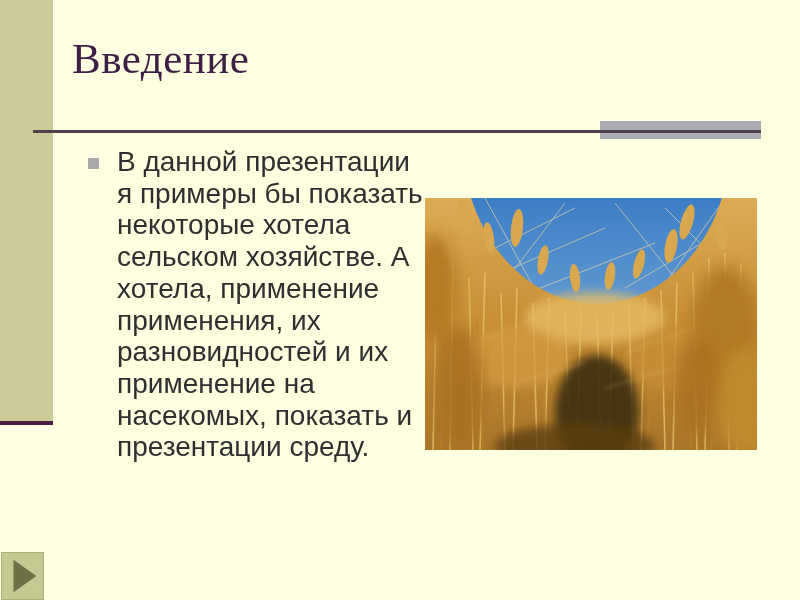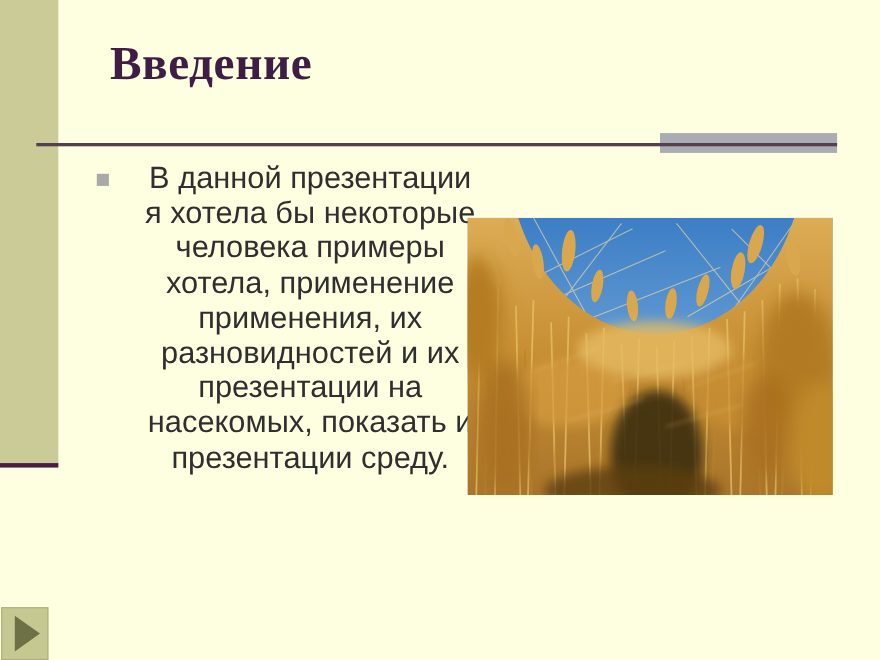--- a/index.html
+++ b/index.html
@@ -17,24 +17,24 @@
   .sidebar {
     position: absolute;
     left: 0; top: 0;
     width: 53px;
     height: 421px;
     background: #CACB97;
     border-bottom: 4px solid #4A1D45;
   }
   .slide-title {
     position: absolute;
-    left: 100px;
+    left: 72px;
     top: 34px;
     font-family: "Liberation Serif", serif;
-    font-weight: bold;
+    font-weight: normal;
     font-size: 43px;
     color: #3F1E46;
     letter-spacing: 0.5px;
     white-space: nowrap;
   }
   .divider-bar {
     position: absolute;
     left: 600px;
     top: 121px;
     width: 161px;
@@ -64,21 +64,20 @@
   }
   .bullet-text {
     position: absolute;
     left: 29px;
     top: 0;
     width: 330px;
     font-size: 28px;
     line-height: 31.7px;
     color: #2F2F2F;
     white-space: nowrap;
-    text-align: center;
   }
   .photo {
     position: absolute;
     left: 425px;
     top: 198px;
     width: 332px;
     height: 252px;
   }
   .nav-button {
     position: absolute;
@@ -104,26 +103,27 @@
 
 <div class="slide-title">Введение</div>
 
 <div class="divider-bar"></div>
 <div class="divider-line"></div>
 
 <div class="bullet-item">
   <div class="bullet-marker"></div>
   <div class="bullet-text">
     <div>В данной презентации</div>
-    <div>я хотела бы некоторые</div>
-    <div>человека примеры</div>
+    <div>я примеры бы показать</div>
+    <div>некоторые хотела</div>
+    <div>сельском хозяйстве. А</div>
     <div>хотела, применение</div>
     <div>применения, их</div>
     <div>разновидностей и их</div>
-    <div>презентации на</div>
+    <div>применение на</div>
     <div>насекомых, показать и</div>
     <div>презентации среду.</div>
   </div>
 </div>
 
 <div class="photo">
   <svg viewBox="0 0 332 252" preserveAspectRatio="none" aria-hidden="true">
     <defs>
       <linearGradient id="sky" x1="0" y1="0" x2="0" y2="1">
         <stop offset="0" stop-color="#3C7EC5"></stop>

